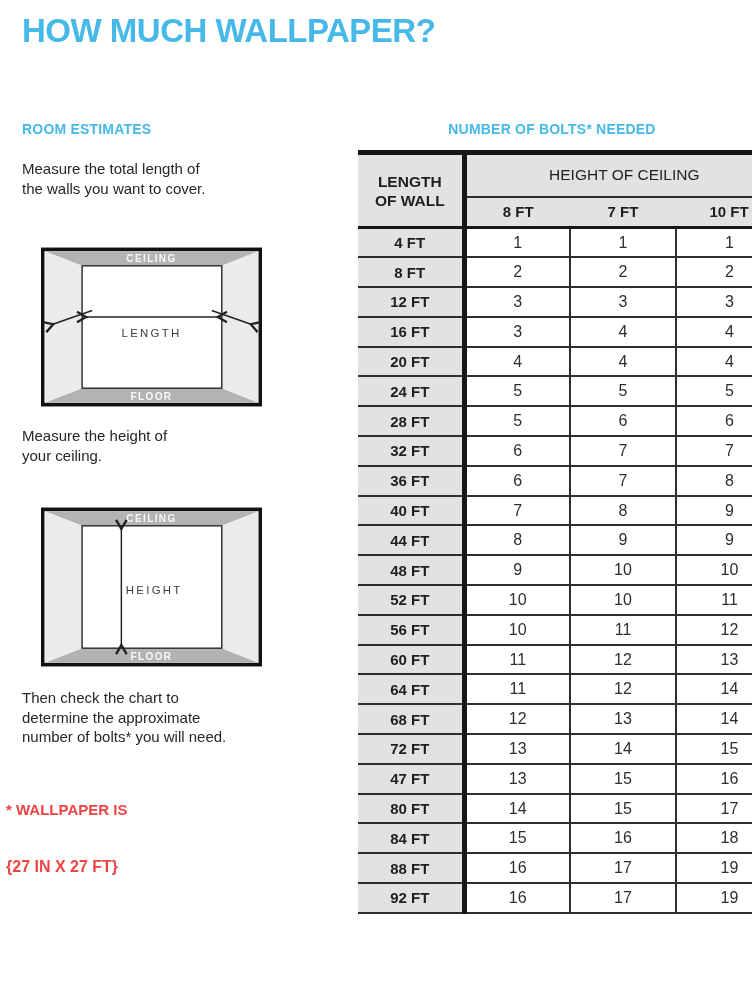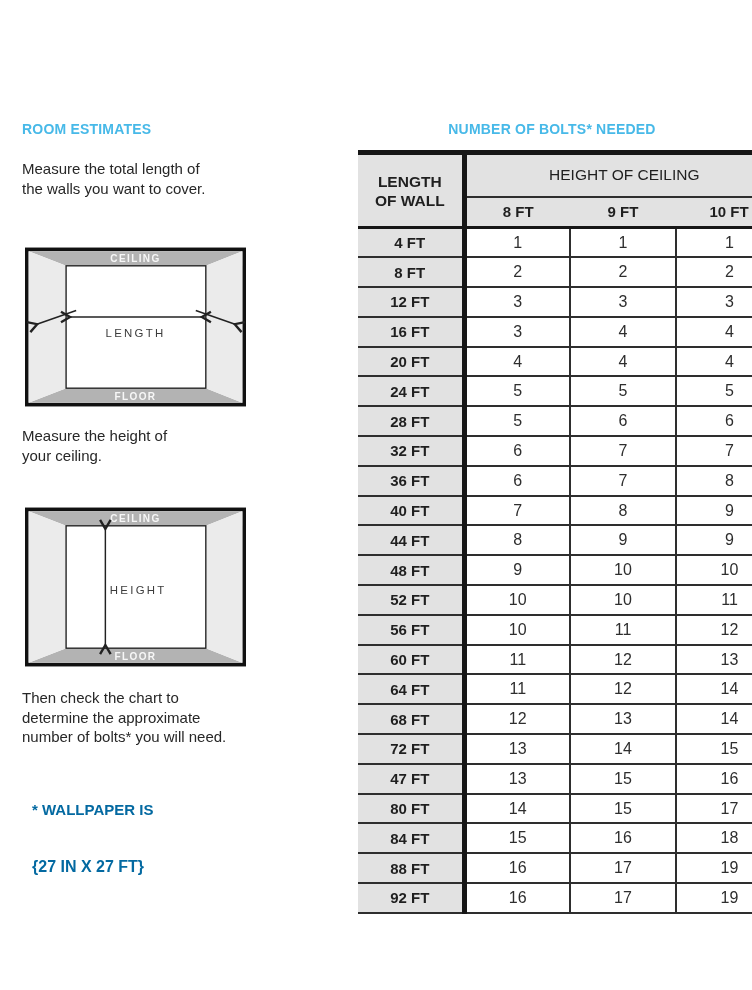--- a/index.html
+++ b/index.html
@@ -16,28 +16,28 @@
   .title{position:absolute;left:22px;top:12px;font-size:33px;font-weight:bold;letter-spacing:-0.5px;color:var(--accent);}
 
   .sec-head{font-size:14px;font-weight:bold;letter-spacing:0.2px;color:var(--accent);}
   .left-head{position:absolute;left:22px;top:121px;}
 
   .para{position:absolute;left:22px;font-size:15px;line-height:19.5px;color:var(--ink);white-space:pre-line;}
   .p1{top:159px;}
   .p2{top:426px;}
   .p3{top:688px;}
 
-  .diagram{position:absolute;left:4px;width:242px;height:198px;padding-left:21px;}
+  .diagram{position:absolute;left:20px;width:242px;height:198px;padding-left:21px;}
   .d1{top:228px;}
   .d2{top:488px;}
   .diagram svg{display:block;width:100%;height:100%;}
   .room-label{font-size:11px;letter-spacing:1.5px;fill:#f7f7f7;font-weight:bold;}
   .measure-label{font-size:12.5px;letter-spacing:2.5px;fill:#3c3c3c;}
 
-  .note{position:absolute;left:32px;font-weight:bold;color:#0369a1;}
+  .note{position:absolute;left:6px;font-weight:bold;color:#ef4444;}
   .note-pack{top:800px;font-size:15px;line-height:19px;}
   .note-pack .cont{padding-left:12px;}
   .note-bolt{top:856px;font-size:16px;line-height:21px;}
   .note-bolt sup{font-size:10px;}
 
   .table-col{position:absolute;left:322px;top:121px;width:424px;padding-left:36px;}
   .table-head{text-align:center;}
   .bolt-table{border-collapse:collapse;table-layout:fixed;width:424px;margin-top:13px;
               border-top:5px solid var(--thick);border-bottom:2px solid var(--line);}
   .bolt-table col.c1{width:106px;}
@@ -53,20 +53,21 @@
   .bolt-table tbody tr:first-child th,.bolt-table tbody tr:first-child td{border-top:3px solid var(--thick);}
   .bolt-table tbody th.rl{background:var(--gray);font-size:15px;font-weight:bold;color:#1f1f1f;}
   .bolt-table tbody td{font-size:16px;color:#2e2e2e;border-left:2px solid var(--line);}
   .bolt-table tbody td:first-of-type{border-left:5px solid var(--thick);}
 </style>
 </head>
 <body>
 
 <div class="page">
 
+  <h1 class="title">HOW MUCH WALLPAPER?</h1>
 
   <h2 class="sec-head left-head">ROOM ESTIMATES</h2>
 
   <p class="para p1">Measure the total length of
 the walls you want to cover.</p>
 
   <div class="diagram d1">
     <svg viewBox="0 0 242 174">
       <defs>
         <marker id="ah1" viewBox="0 0 10 10" refX="2.2" refY="5" markerWidth="9.5" markerHeight="9.5" orient="auto-start-reverse">
@@ -137,21 +138,21 @@
           <col class="cd">
         </colgroup>
       <thead>
         <tr>
           <th rowspan="2" class="corner">LENGTH
 OF WALL</th>
           <th colspan="3" class="group">HEIGHT OF CEILING</th>
         </tr>
         <tr class="sub">
           <th>8 FT</th>
-          <th>9 FT</th>
+          <th>7 FT</th>
           <th>10 FT</th>
         </tr>
       </thead>
       <tbody>
           <tr>
             <th class="rl">4 FT</th>
             <td>1</td>
             <td>1</td>
             <td>1</td>
           </tr>

